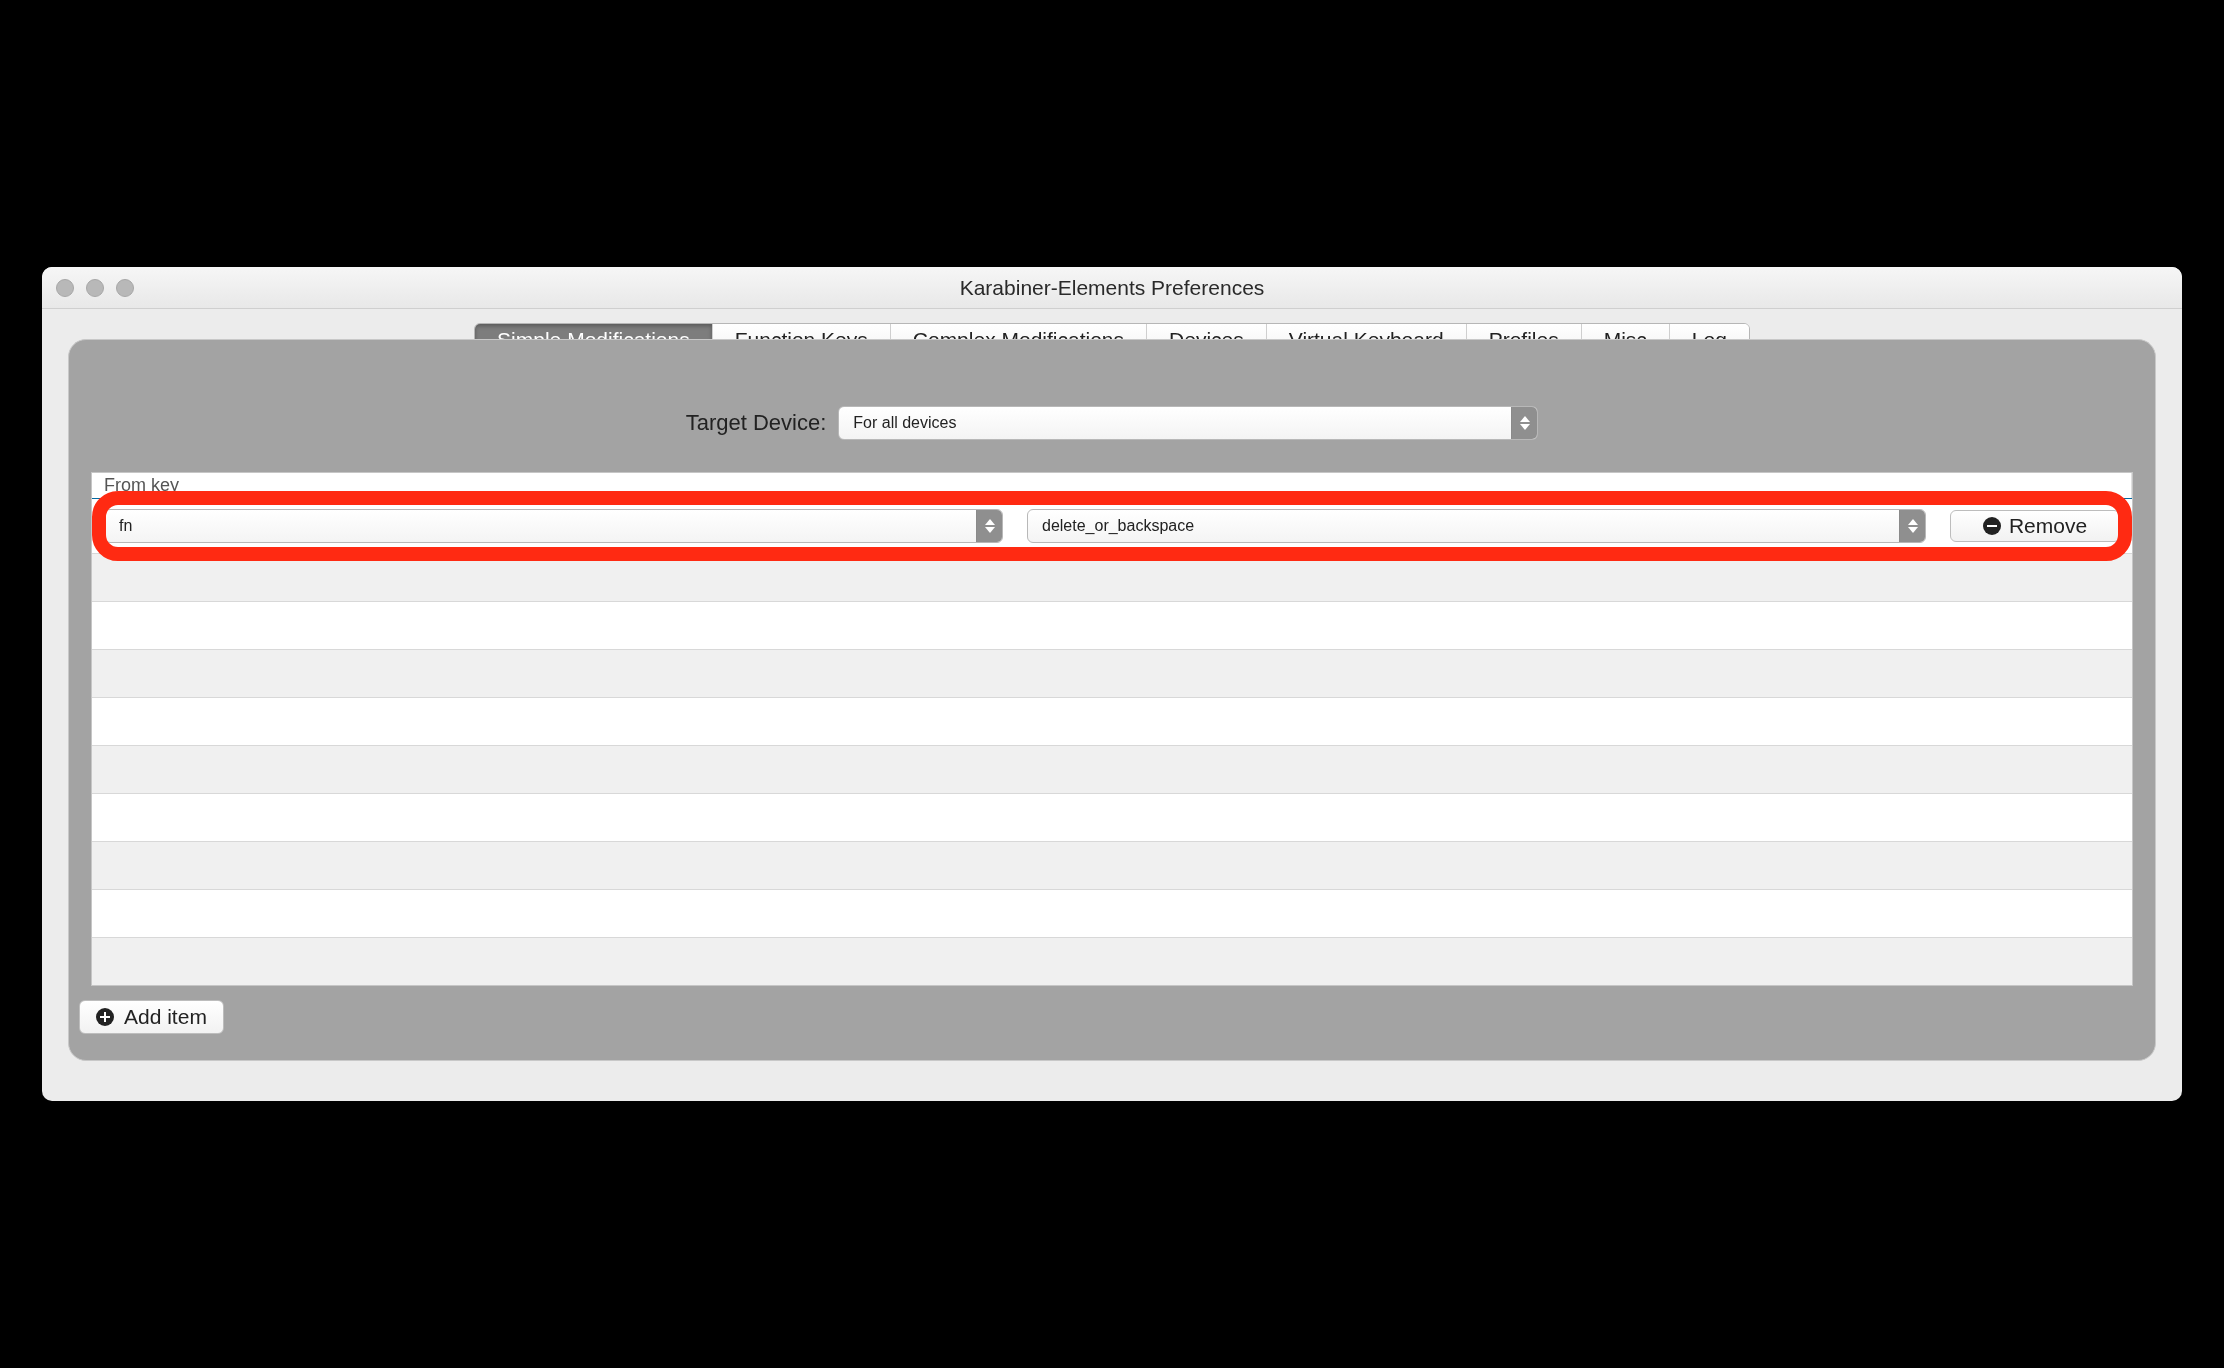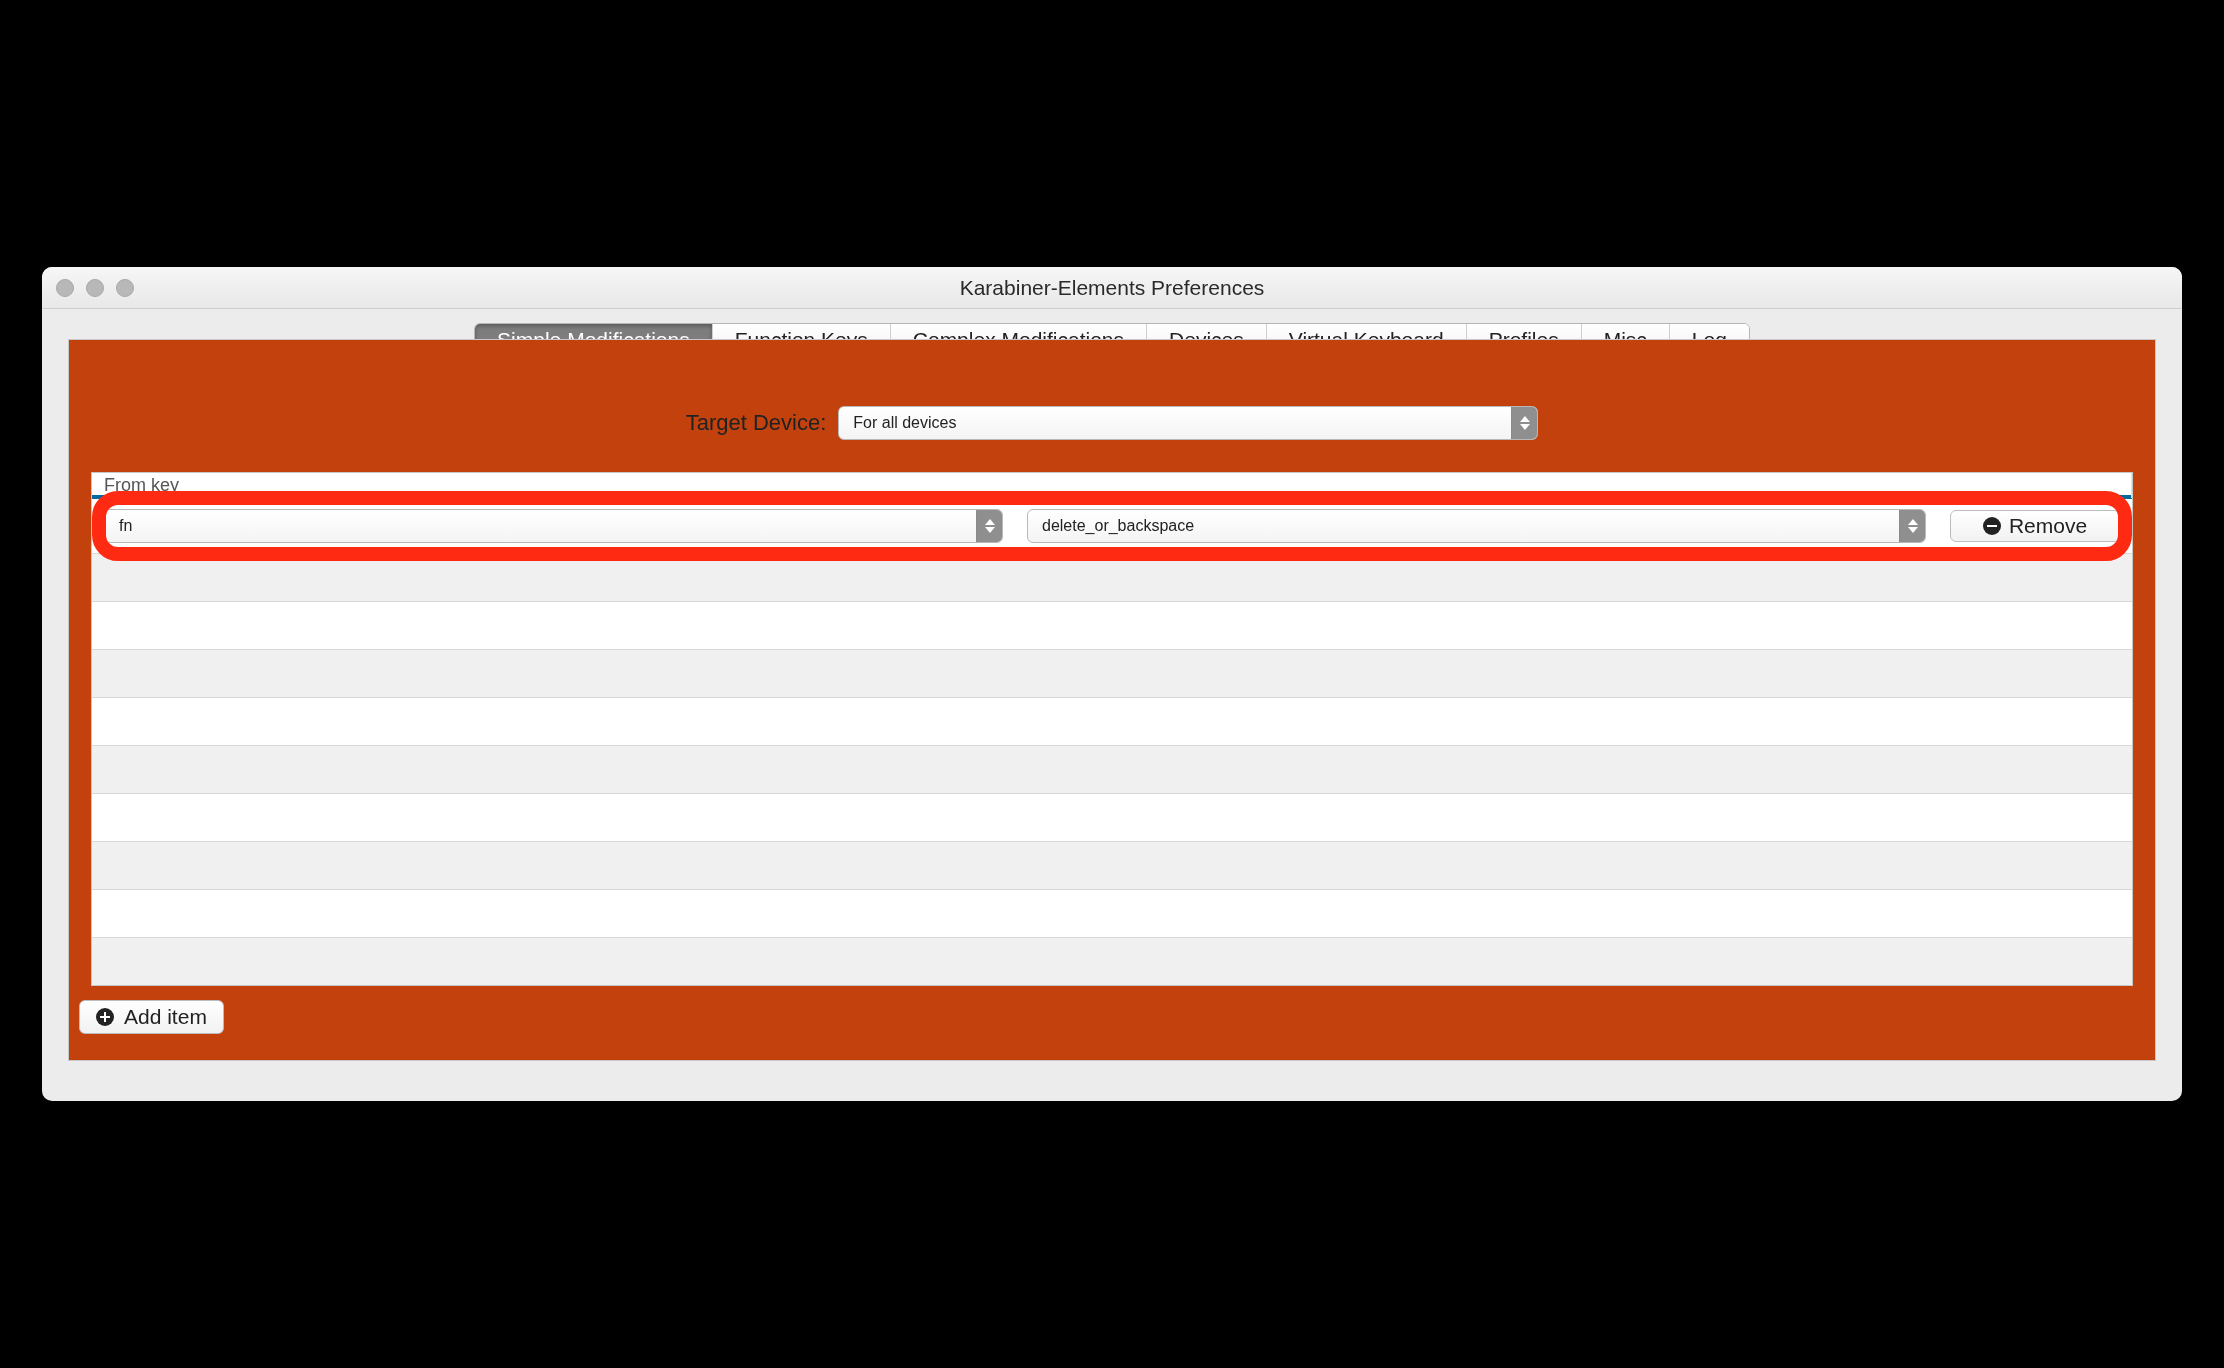--- a/index.html
+++ b/index.html
@@ -59,22 +59,22 @@
   }
   .tab:last-child { border-right:none; }
   .tab.active {
     background: #7d7d7d;
     color: #fff;
     box-shadow: inset 0 2px 4px rgba(0,0,0,.3);
   }
   .panel {
     margin-top: -18px;
     border: 1px solid #c8c8c8;
-    border-radius: 0;
-    background: #c2410c;
+    border-radius: 18px;
+    background: #a3a3a3;
     padding-top: 66px;
     padding-bottom: 26px;
     position: relative;
   }
   .target-row {
     display:flex; justify-content:center; align-items:center; gap:12px;
     font-size: 22px; color:#222;
     margin-bottom: 32px;
   }
   .select {
@@ -100,21 +100,21 @@
     content:""; width:0; height:0; border-left:5px solid transparent; border-right:5px solid transparent;
   }
   .select .stepper::before { border-bottom:6px solid #fff; }
   .select .stepper::after  { border-top:6px solid #fff; }
 
   .table {
     margin: 0 22px;
     border: 1px solid #c6c6c6;
     background:#fff;
   }
-  .thead { display:flex; height:26px; background:#fff; border-bottom:4px solid #0369a1;flex-direction:column;}
+  .thead { display:flex; height:26px; background:#fff; border-bottom:1px solid #0369a1;flex-direction:column;}
   .th { font-size:18px; color:#555; padding:2px 12px; }
   .th.from { flex: 0 0 42%; border-right:1px solid #e0e0e0; }
   .th.to   { flex: 1 1 auto; border-right:1px solid #e0e0e0; }
   .th.act  { flex: 0 0 160px; }
 
   .hl-row-wrap {
     position: relative;
     padding: 10px 12px;
   }
   .hl-box {

